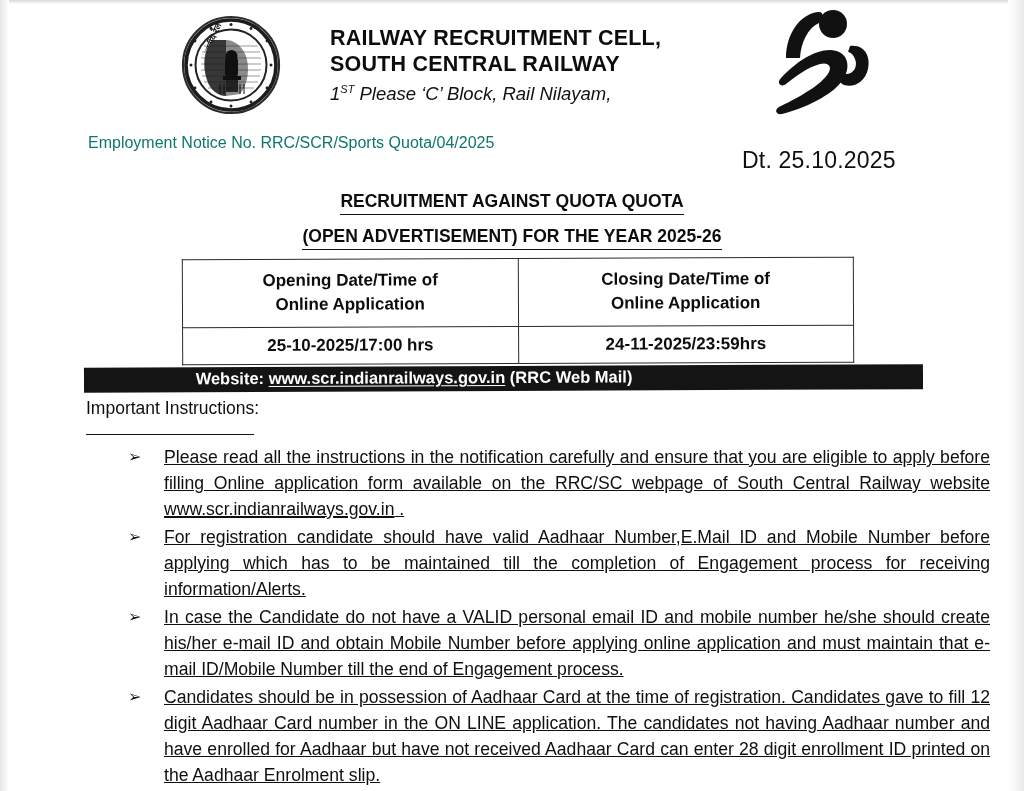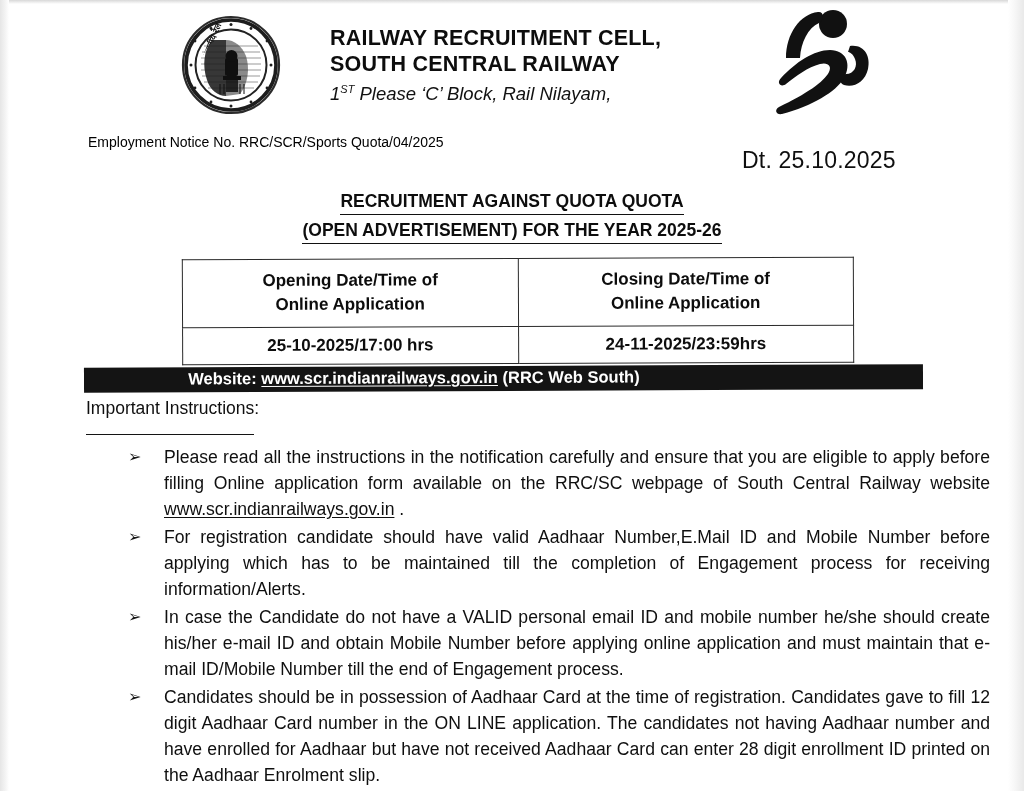--- a/index.html
+++ b/index.html
@@ -94,23 +94,23 @@
   
   .notice-row {
     position: absolute;
     left: 0; top: 134px;
     width: 1024px;
     height: 30px;
   }
   .notice-no {
     position: absolute;
     left: 88px; top: 0;
-    font-size: 14px;
-    white-space: nowrap;
-    color: #000000;
+    font-size: 16px;
+    white-space: nowrap;
+    color: #0f766e;
   }
   .notice-date {
     position: absolute;
     left: 742px; top: 0;
     font-size: 23px;
     white-space: nowrap;
     color: #0f0f0f;
     letter-spacing: 0.2px;
     margin-top: 13px;
   }
@@ -125,21 +125,21 @@
   .title-line {
     font-weight: bold;
     font-size: 17.5px;
     line-height: 23px;
     display: inline-block;
     border-bottom: 1.6px solid #111;
     padding-bottom: 1px;
     white-space: nowrap;
     color: #0d0d0d;
   }
-  .title-line.second { margin-top: 4px; }
+  .title-line.second { margin-top: 10px; }
 
   
   .date-table-wrap {
     position: absolute;
     left: 182px; top: 258px;
     width: 568px;
   }
   table.date-table {
     border-collapse: collapse;
     width: 672px;
@@ -218,20 +218,21 @@
     line-height: 26px;
     color: #141414;
   }
   .bullet-text {
     font-size: 17.6px;
     line-height: 26px;
     text-align: justify;
     text-justify: inter-word;
     color: #0f0f0f;
     hyphens: none;
+    text-decoration: underline;
   }
   .bullet-text .u {
     text-decoration: underline;
     text-underline-offset: 2px;
   }
   .bullet.last .bullet-text {
     text-align: left;
   }
 </style>
 </head>
@@ -357,21 +358,21 @@
       <tr>
         <td class="val-cell">25-10-2025/17:00 hrs</td>
         <td class="val-cell">24-11-2025/23:59hrs</td>
       </tr>
     </tbody>
       </table>
   </div>
 
   <div class="website-bar">
     <div class="website-bar-text">
-      <span>Website: </span><span class="u">www.scr.indianrailways.gov.in</span><span> (RRC Web South)</span>
+      <span>Website: </span><span class="u">www.scr.indianrailways.gov.in</span><span> (RRC Web Mail)</span>
     </div>
   </div>
 
   <div class="important-heading">
     <span class="ul">Important Instructions</span><span>:</span>
   </div>
 
   <div class="bullets">
 
     <div class="bullet">

